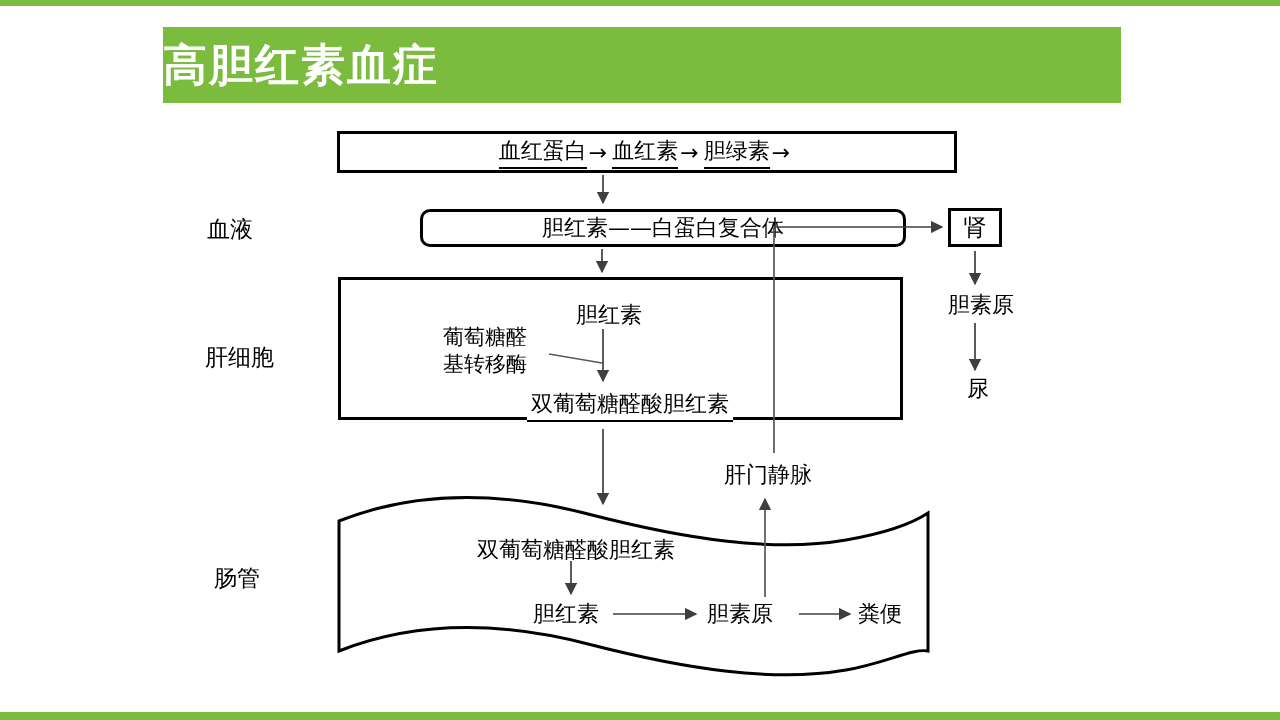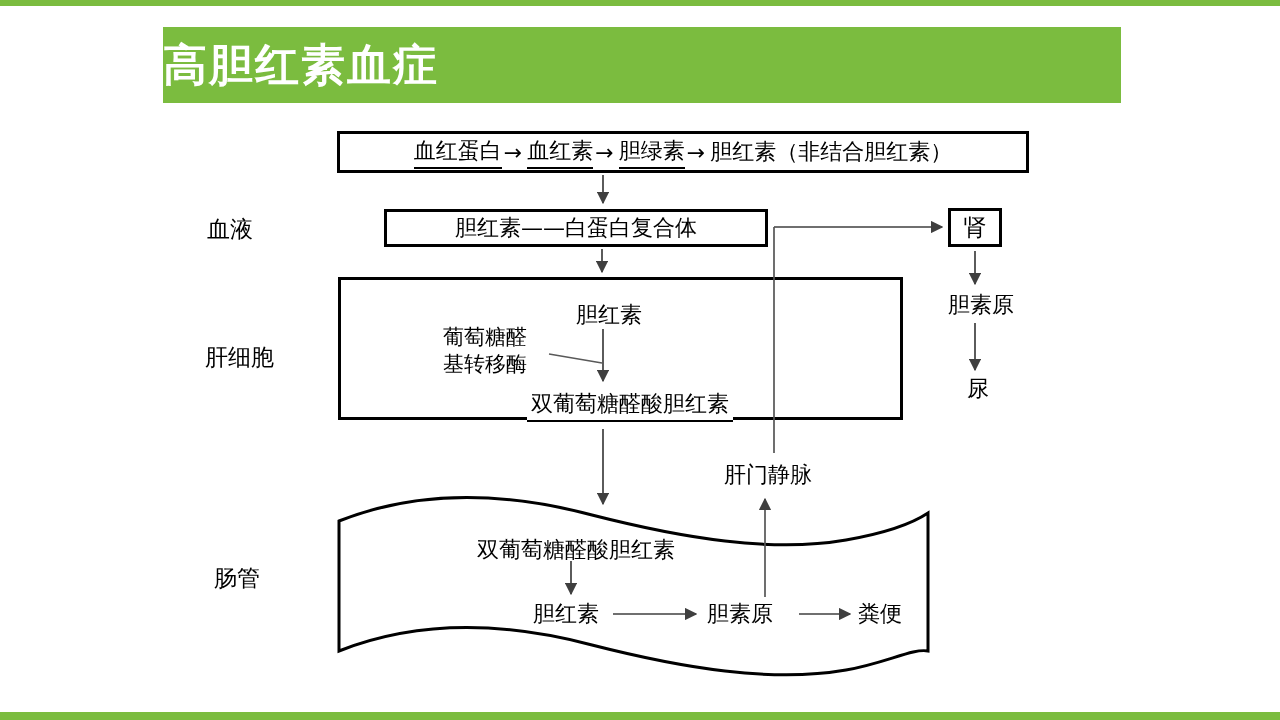--- a/index.html
+++ b/index.html
@@ -45,31 +45,30 @@
   <div class="strip bottom"></div>
 
   <div class="title-bar">
     <h1>高胆红素血症</h1>
   </div>
 
   <div class="txt row-label" style="left:207px; top:216px;">血液</div>
   <div class="txt row-label" style="left:205px; top:344px;">肝细胞</div>
   <div class="txt row-label" style="left:214px; top:565px;">肠管</div>
 
-  <div class="box" style="left:337px; top:131px; width:692px; height:42px;">
+  <div class="box" style="left:337px; top:131px; width:620px; height:42px;">
     <span class="u">血红蛋白</span>
     <span class="seq-arrow">→</span>
     <span class="u">血红素</span>
     <span class="seq-arrow">→</span>
     <span class="u">胆绿素</span>
     <span class="seq-arrow">→</span>
-    <span>胆红素（非结合胆红素）</span>
   </div>
 
-  <div class="box" style="left:384px; top:209px; width:384px; height:38px;">
+  <div class="box" style="left:420px; top:209px; width:486px; height:38px;border-radius:10px;">
     <span>胆红素——白蛋白复合体</span>
   </div>
 
   <div class="box" style="left:948px; top:208px; width:54px; height:39px; font-size:23px;">
     <span>肾</span>
   </div>
 
   <div class="txt center-x" style="left:981px; top:291px;">胆素原</div>
   <div class="txt center-x" style="left:978px; top:375px;">尿</div>
 

